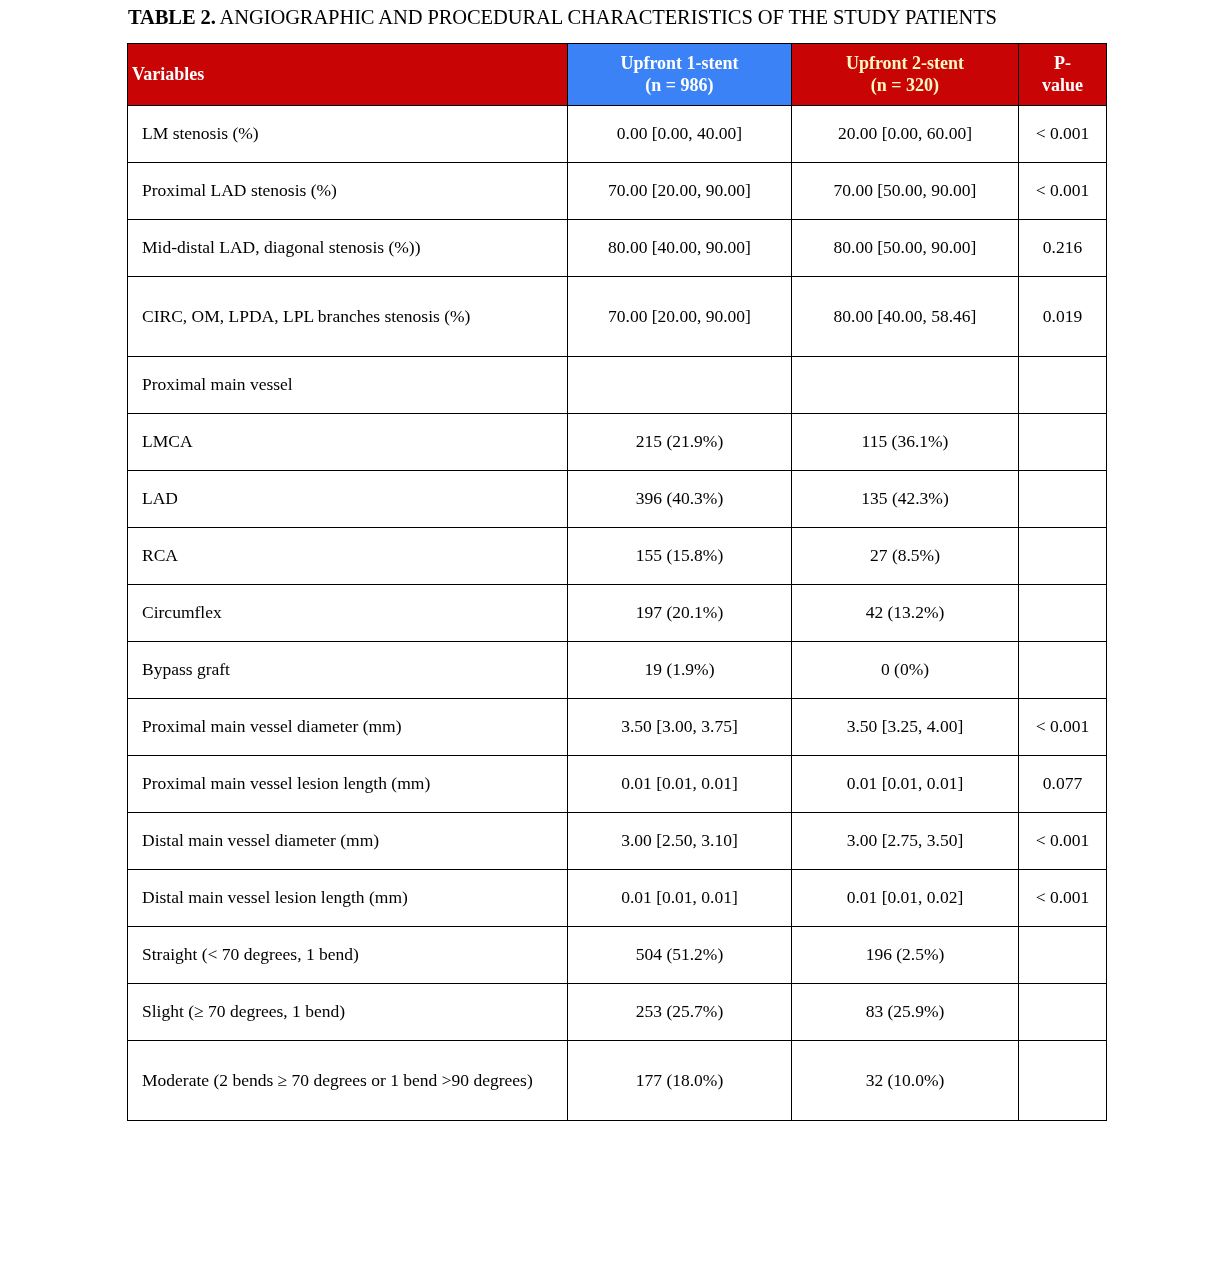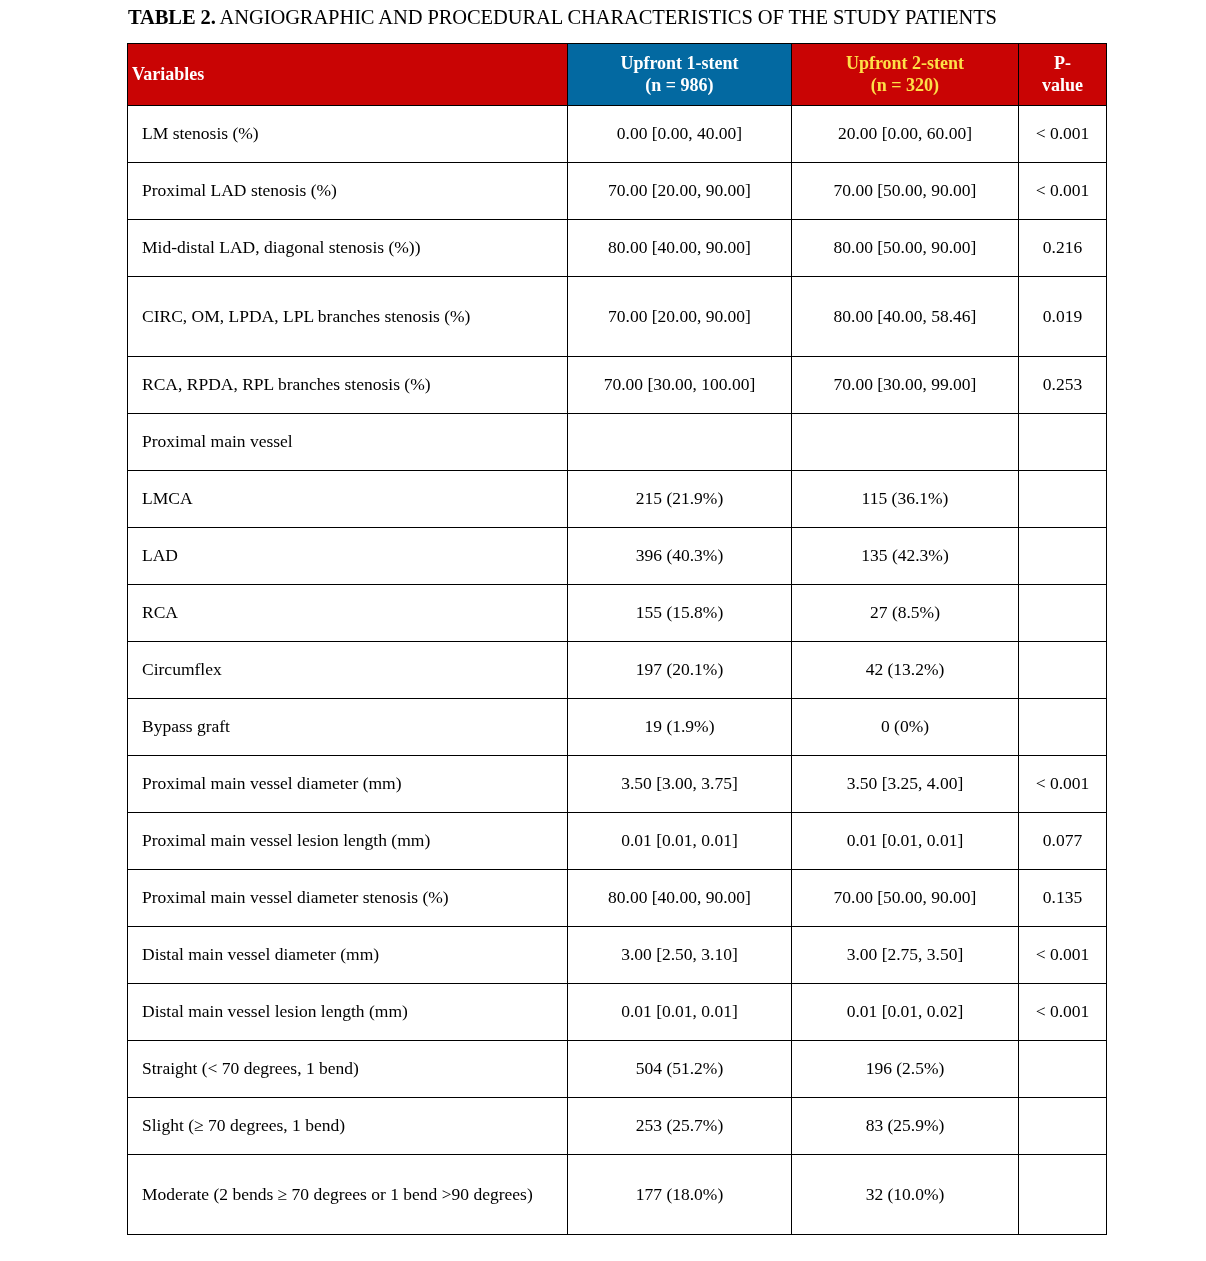--- a/index.html
+++ b/index.html
@@ -102,25 +102,25 @@
       <col class="c-variables">
       <col class="c-g1">
       <col class="c-g2">
       <col class="c-p">
     </colgroup>
     <thead>
       <tr>
         <th class="col-variables" style="background: rgb(201, 4, 4); color: rgb(255, 255, 255);">
           <span>Variables</span>
         </th>
-        <th class="col-center" style="background: #0369a1; color: rgb(255, 255, 255);">
+        <th class="col-center" style="background: #3b82f6; color: rgb(255, 255, 255);">
           <span>Upfront 1-stent</span><br>
           <span>(n = 986)</span>
         </th>
-        <th class="col-center" style="background: rgb(201, 4, 4); color: #fde047;">
+        <th class="col-center" style="background: rgb(201, 4, 4); color: #fef9c3;">
           <span>Upfront 2-stent</span><br>
           <span>(n = 320)</span>
         </th>
         <th class="col-center" style="background: rgb(201, 4, 4); color: rgb(255, 255, 255);">
           <span>P-</span><br>
           <span>value</span>
         </th>
       </tr>
     </thead>
     <tbody id="table-body">
@@ -142,26 +142,20 @@
           <td class="cell-value nowrap">80.00 [50.00, 90.00]</td>
           <td class="cell-value nowrap">0.216</td>
         </tr>
         <tr class="row-h2">
           <td class="cell-variable">CIRC, OM, LPDA, LPL branches stenosis (%)</td>
           <td class="cell-value nowrap">70.00 [20.00, 90.00]</td>
           <td class="cell-value nowrap">80.00 [40.00, 58.46]</td>
           <td class="cell-value nowrap">0.019</td>
         </tr>
         <tr class="row-h1">
-          <td class="cell-variable">RCA, RPDA, RPL branches stenosis (%)</td>
-          <td class="cell-value nowrap">70.00 [30.00, 100.00]</td>
-          <td class="cell-value nowrap">70.00 [30.00, 99.00]</td>
-          <td class="cell-value nowrap">0.253</td>
-        </tr>
-        <tr class="row-h1">
           <td class="cell-variable">Proximal main vessel</td>
           <td class="cell-value nowrap"></td>
           <td class="cell-value nowrap"></td>
           <td class="cell-value nowrap"></td>
         </tr>
         <tr class="row-h1">
           <td class="cell-variable">LMCA</td>
           <td class="cell-value nowrap">215 (21.9%)</td>
           <td class="cell-value nowrap">115 (36.1%)</td>
           <td class="cell-value nowrap"></td>
@@ -196,26 +190,20 @@
           <td class="cell-value nowrap">3.50 [3.25, 4.00]</td>
           <td class="cell-value nowrap">&lt; 0.001</td>
         </tr>
         <tr class="row-h1">
           <td class="cell-variable">Proximal main vessel lesion length (mm)</td>
           <td class="cell-value nowrap">0.01 [0.01, 0.01]</td>
           <td class="cell-value nowrap">0.01 [0.01, 0.01]</td>
           <td class="cell-value nowrap">0.077</td>
         </tr>
         <tr class="row-h1">
-          <td class="cell-variable">Proximal main vessel diameter stenosis (%)</td>
-          <td class="cell-value nowrap">80.00 [40.00, 90.00]</td>
-          <td class="cell-value nowrap">70.00 [50.00, 90.00]</td>
-          <td class="cell-value nowrap">0.135</td>
-        </tr>
-        <tr class="row-h1">
           <td class="cell-variable">Distal main vessel diameter (mm)</td>
           <td class="cell-value nowrap">3.00 [2.50, 3.10]</td>
           <td class="cell-value nowrap">3.00 [2.75, 3.50]</td>
           <td class="cell-value nowrap">&lt; 0.001</td>
         </tr>
         <tr class="row-h1">
           <td class="cell-variable">Distal main vessel lesion length (mm)</td>
           <td class="cell-value nowrap">0.01 [0.01, 0.01]</td>
           <td class="cell-value nowrap">0.01 [0.01, 0.02]</td>
           <td class="cell-value nowrap">&lt; 0.001</td>

